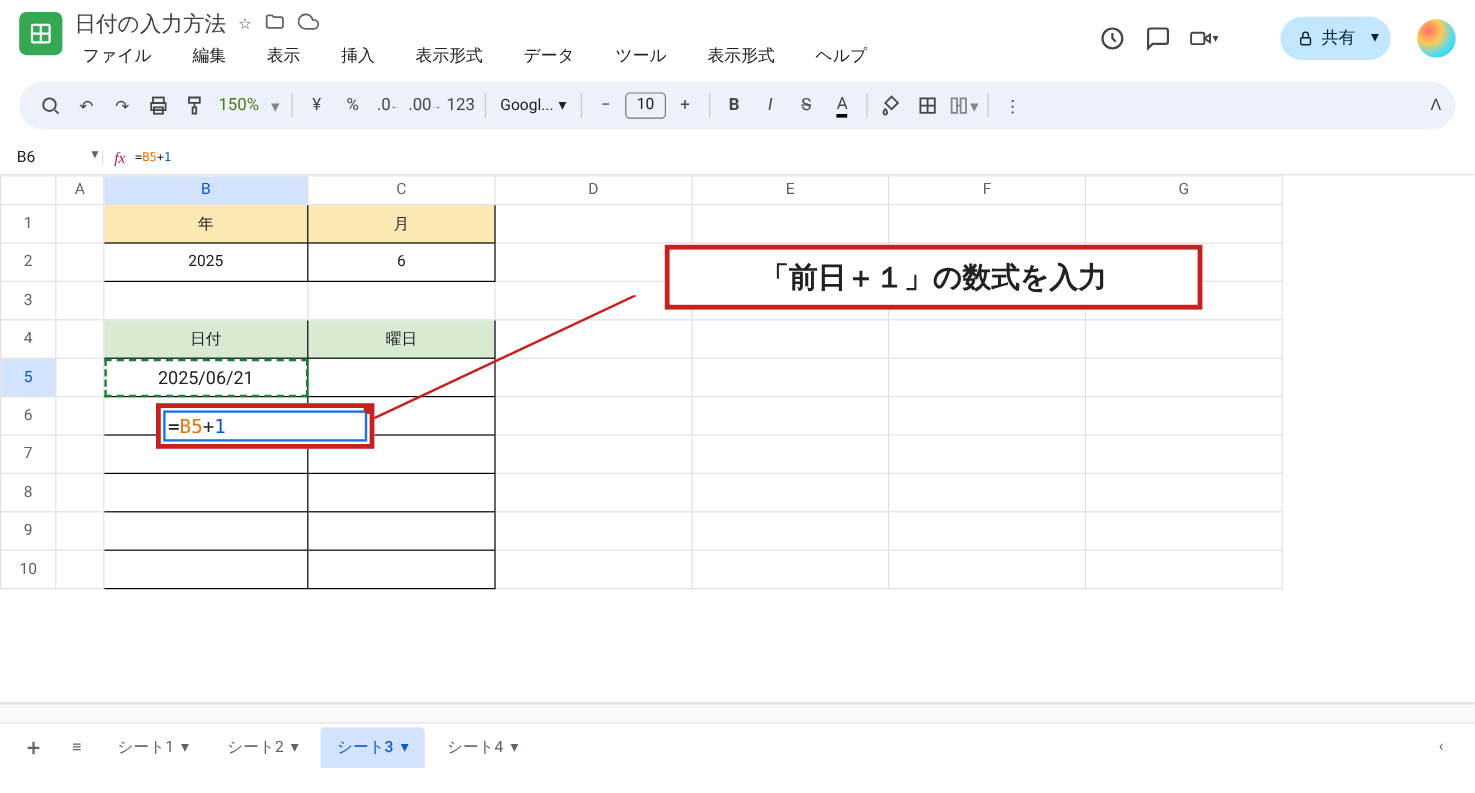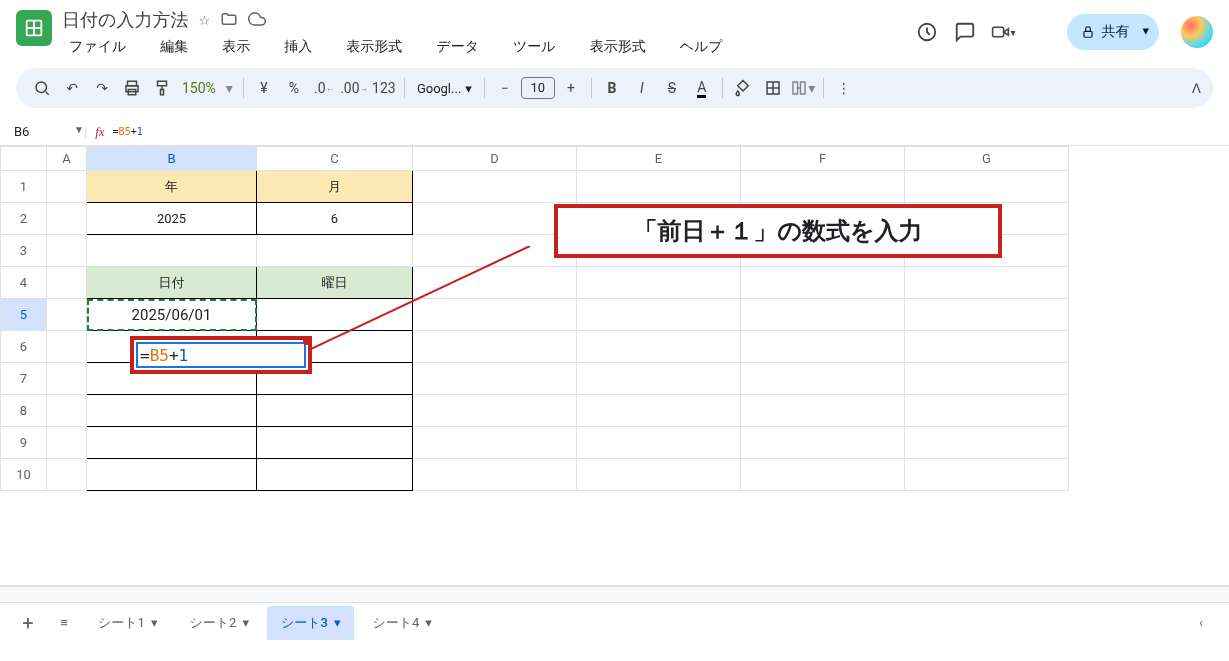--- a/index.html
+++ b/index.html
@@ -271,21 +271,21 @@
           <td class="cell hdr-green">日付</td>
           <td class="cell hdr-green">曜日</td>
           <td class="cell"></td>
           <td class="cell"></td>
           <td class="cell"></td>
           <td class="cell"></td>
         </tr>
     <tr>
           <th class="rowh sel">5</th>
           <td class="cell"></td>
-          <td class="cell bordered copy-src" style="font-size:15px;">2025/06/01</td>
+          <td class="cell bordered copy-src" style="font-size:15px;">2025/06/21</td>
           <td class="cell bordered"></td>
           <td class="cell"></td>
           <td class="cell"></td>
           <td class="cell"></td>
           <td class="cell"></td>
         </tr>
     <tr>
           <th class="rowh">6</th>
           <td class="cell"></td>
           <td class="cell bordered"></td>

